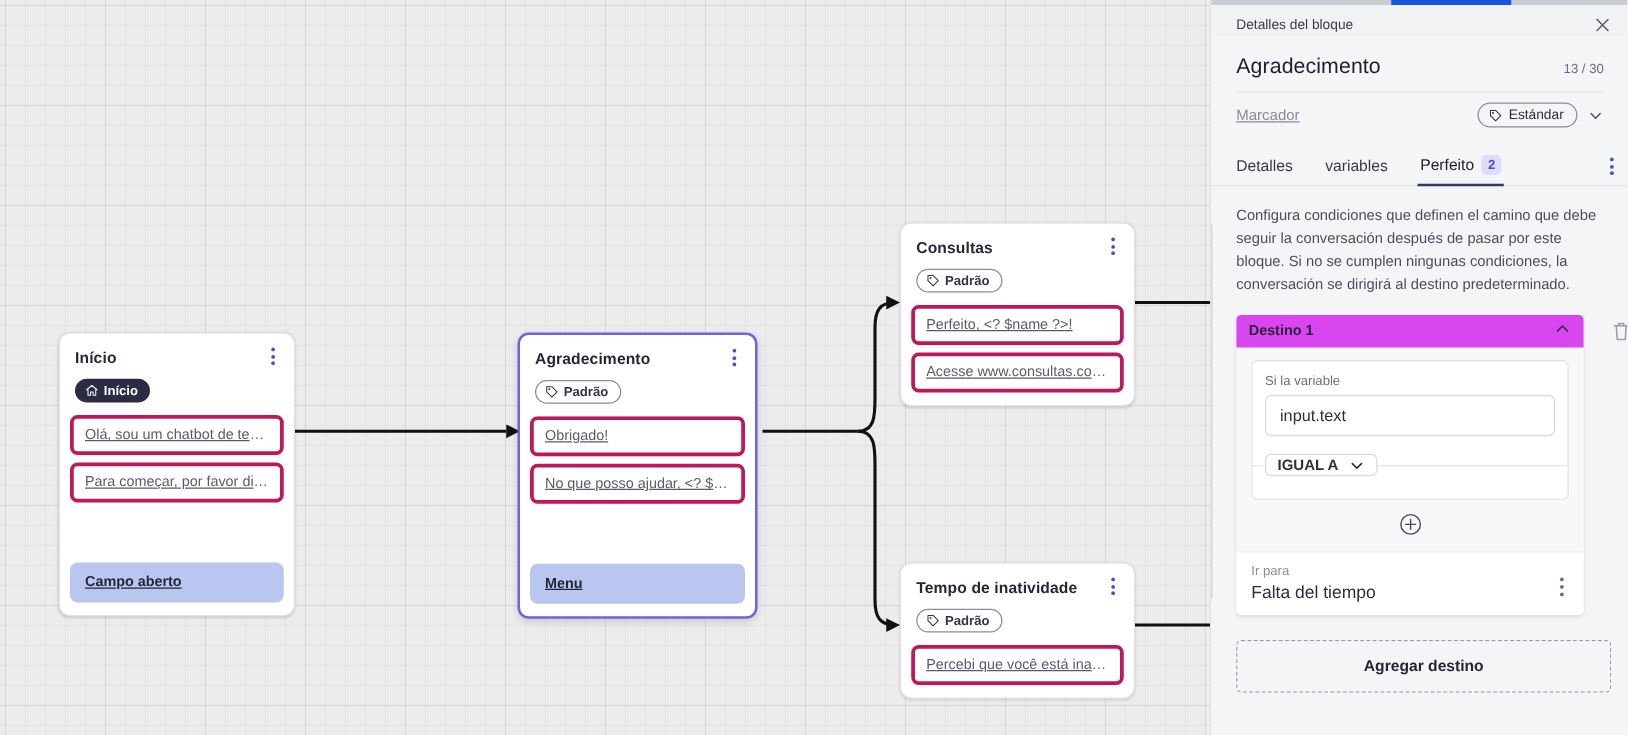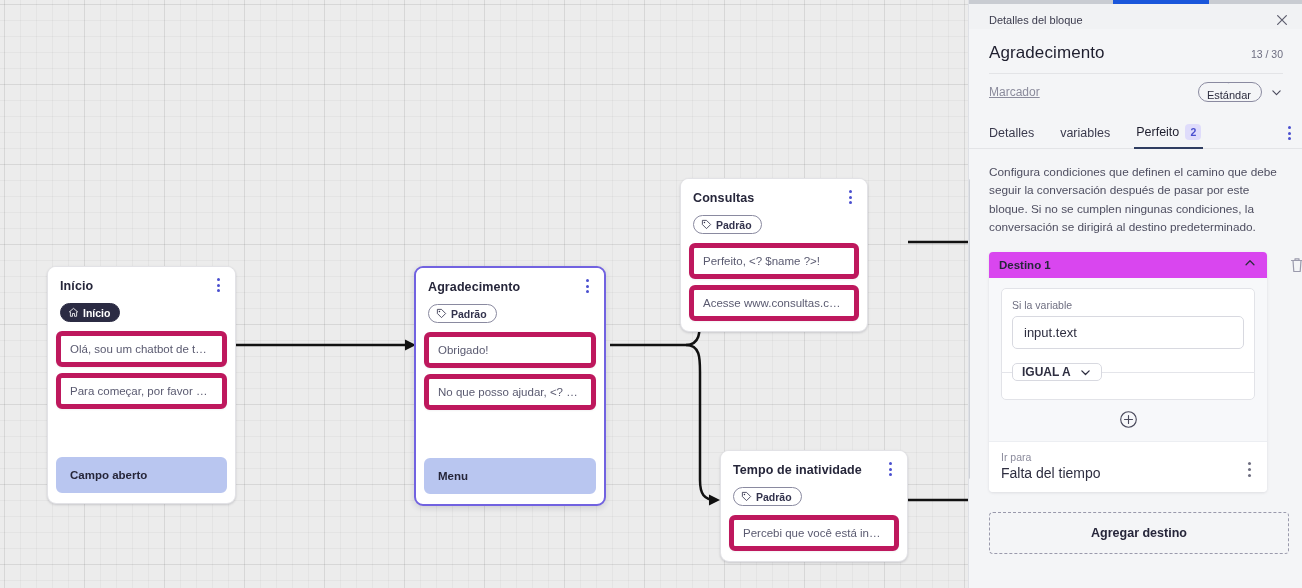--- a/index.html
+++ b/index.html
@@ -79,30 +79,31 @@
   .tag.start {
     background: #2b2b43;
     border-color: #2b2b43;
     color: #ffffff;
   }
   .tag svg { display: block; }
 
   .node-body { padding: 0 8px 10px 8px; }
   .msg {
     background: #ffffff;
-    border: 5px solid #be185d;
+    border: 3px solid #be185d;
     border-radius: 6px;
     padding: 7px 9px;
     font-size: 11.5px;
     color: #5a5a70;
     margin-bottom: 6px;
     white-space: nowrap;
     overflow: hidden;
     text-overflow: ellipsis;
     box-shadow: 0 1px 2px rgba(16,24,40,0.05);
+    text-decoration: underline;
   }
   .msg:last-child { margin-bottom: 0; }
   .msg.highlight {
     background: #b9c6f0;
     border-color: #b9c6f0;
     color: #26263a;
     font-weight: bold;
     box-shadow: none;
     margin-top: 48px;
   }
@@ -149,21 +150,20 @@
     padding: 8px 0 10px 0;
     border-top: 1px solid #e3e4e7;
   }
   .marker-label { font-size: 12px; color: #8b8b9c; flex: 1; text-decoration: underline; }
   .chip {
     display: inline-flex; align-items: center; gap: 5px;
     height: 20px; padding: 0 10px 0 8px;
     border: 1px solid #8a8aa0; border-radius: 11px;
     font-size: 11px; color: #2e2e40; background: transparent;
     cursor: pointer;
-    flex-direction: column;
   }
   .chev-down { margin-left: 8px; cursor: pointer; display:flex; }
 
   .tabs {
     display: flex; align-items: flex-end;
     margin: 6px 0 0 0;
     padding: 0 12px 0 20px;
     border-bottom: 1px solid #e3e4e7;
     background: #f4f5f7;
     height: 31px;
@@ -348,21 +348,21 @@
           <span>Padrão</span>
         </span>
       </div>
       <div class="node-body">
         <div class="msg">Obrigado!</div>
         <div class="msg">No que posso ajudar, &lt;? $name ...</div>
         <div class="msg highlight">Menu</div>
       </div>
     </div>
 
-    <div class="node" style="left:680px; top:178px; width:188px;">
+    <div class="node" style="left:720px; top:178px; width:188px;">
       <div class="node-head">
         <div class="node-title">Consultas</div>
         <div class="node-menu">
             <i></i>
             <i></i>
             <i></i>
           </div>
         <span class="tag">
           <svg width="11" height="11" viewBox="0 0 16 16">
             <path d="M2 2 L8 2 L14 8 L8 14 L2 8 Z" fill="none" stroke="#33334d" stroke-width="1.2" stroke-linejoin="round"></path>

